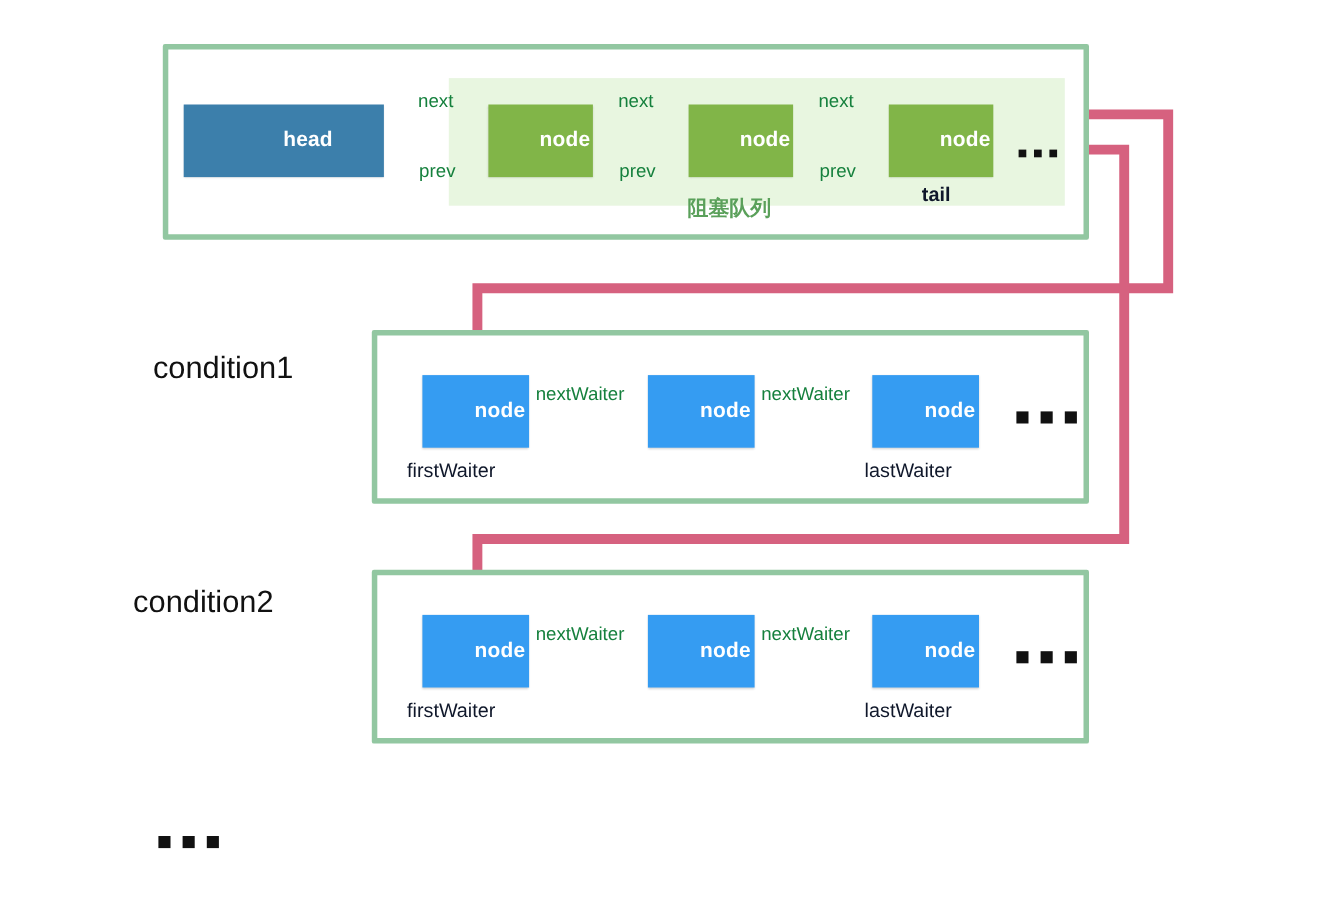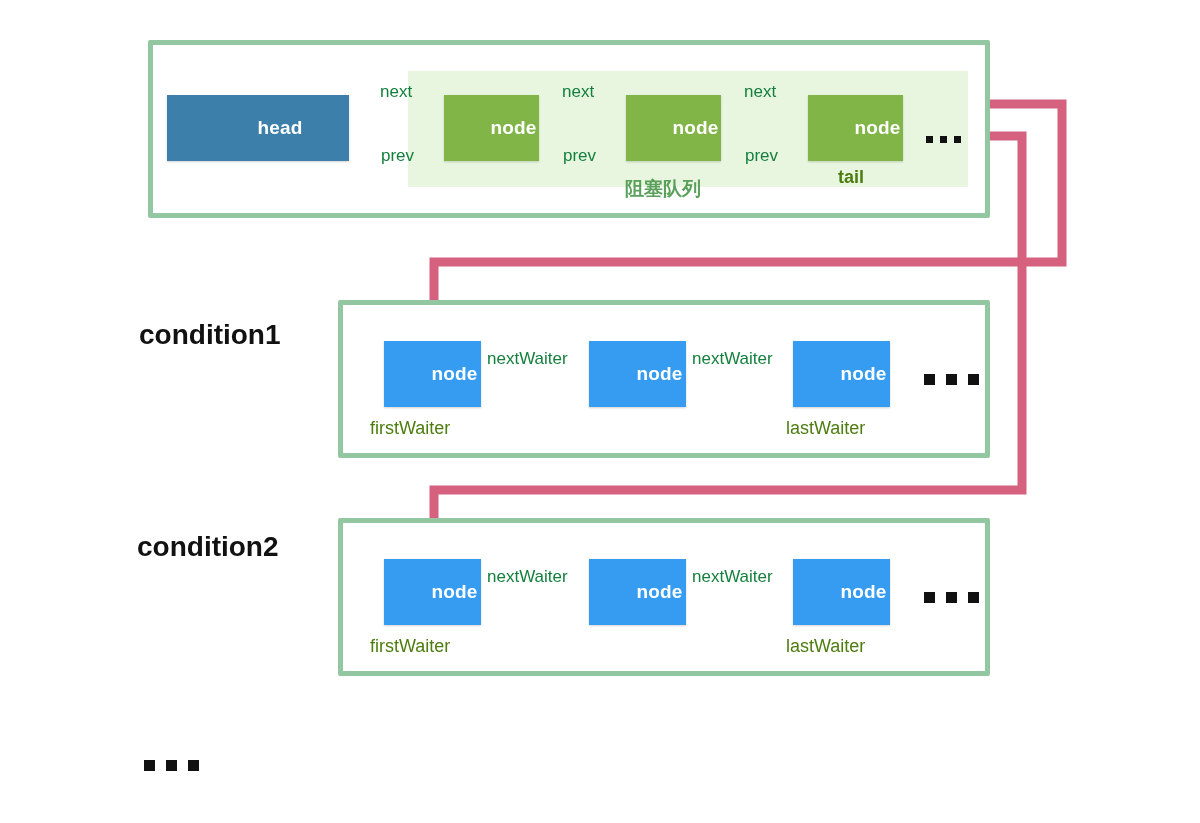--- a/index.html
+++ b/index.html
@@ -26,24 +26,24 @@
     display:flex;align-items:center;justify-content:center;
     color:#ffffff;font-weight:bold;letter-spacing:.2px;
     box-shadow:0 1px 2px rgba(0,0,0,.18);
     padding-left:44px;
   }
   .box-head{background:#3c7fab;font-size:19px;}
   .box-green{background:#81b548;font-size:19px;}
   .box-blue{background:#359cf2;font-size:19px;}
 
   
-  .cap{position:absolute;color:#4d7c0f;white-space:nowrap;}
+  .cap{position:absolute;color:#0f172a;white-space:nowrap;}
   .cap-small{font-size:18px;}
   .cap-bold{font-size:18px;font-weight:bold;}
-  .cap-cond{font-size:28px;font-weight:bold;color:#111;}
+  .cap-cond{font-size:28px;font-weight:normal;color:#111;}
   .cap-cn{font-size:19px;font-weight:bold;color:#5aa05a;}
   .cap-arrowlbl{font-size:17px;color:#15803d;}
 
   
   .ellipsis{position:absolute;display:flex;gap:7px;align-items:center;}
   .ellipsis i{display:block;width:8px;height:8px;background:#111;}
   .ellipsis.sm i{width:7px;height:7px;}
   .ellipsis.lg{gap:11px;}
   .ellipsis.lg i{width:11px;height:11px;}
 
@@ -153,21 +153,21 @@
 
   <div class="cap cap-arrowlbl" style="left:487px;top:349px;">nextWaiter</div>
   <div class="cap cap-arrowlbl" style="left:692px;top:349px;">nextWaiter</div>
 
   <div class="ellipsis lg" style="left:924px;top:374px;">
     <i></i>
       <i></i>
       <i></i>
   </div>
 
-  <div class="cap cap-cond" style="left:137px;top:531px;">condition2</div>
+  <div class="cap cap-cond" style="left:121px;top:531px;">condition2</div>
 
   <div class="green-frame" style="left:338px;top:518px;width:652px;height:158px;"></div>
 
   <div class="box box-blue" style="left:384px;top:559px;width:97px;height:66px;">node</div>
   <div class="cap cap-small" style="left:370px;top:636px;">firstWaiter</div>
 
   <div class="box box-blue" style="left:589px;top:559px;width:97px;height:66px;">node</div>
 
   <div class="box box-blue" style="left:793px;top:559px;width:97px;height:66px;">node</div>
   <div class="cap cap-small" style="left:786px;top:636px;">lastWaiter</div>

